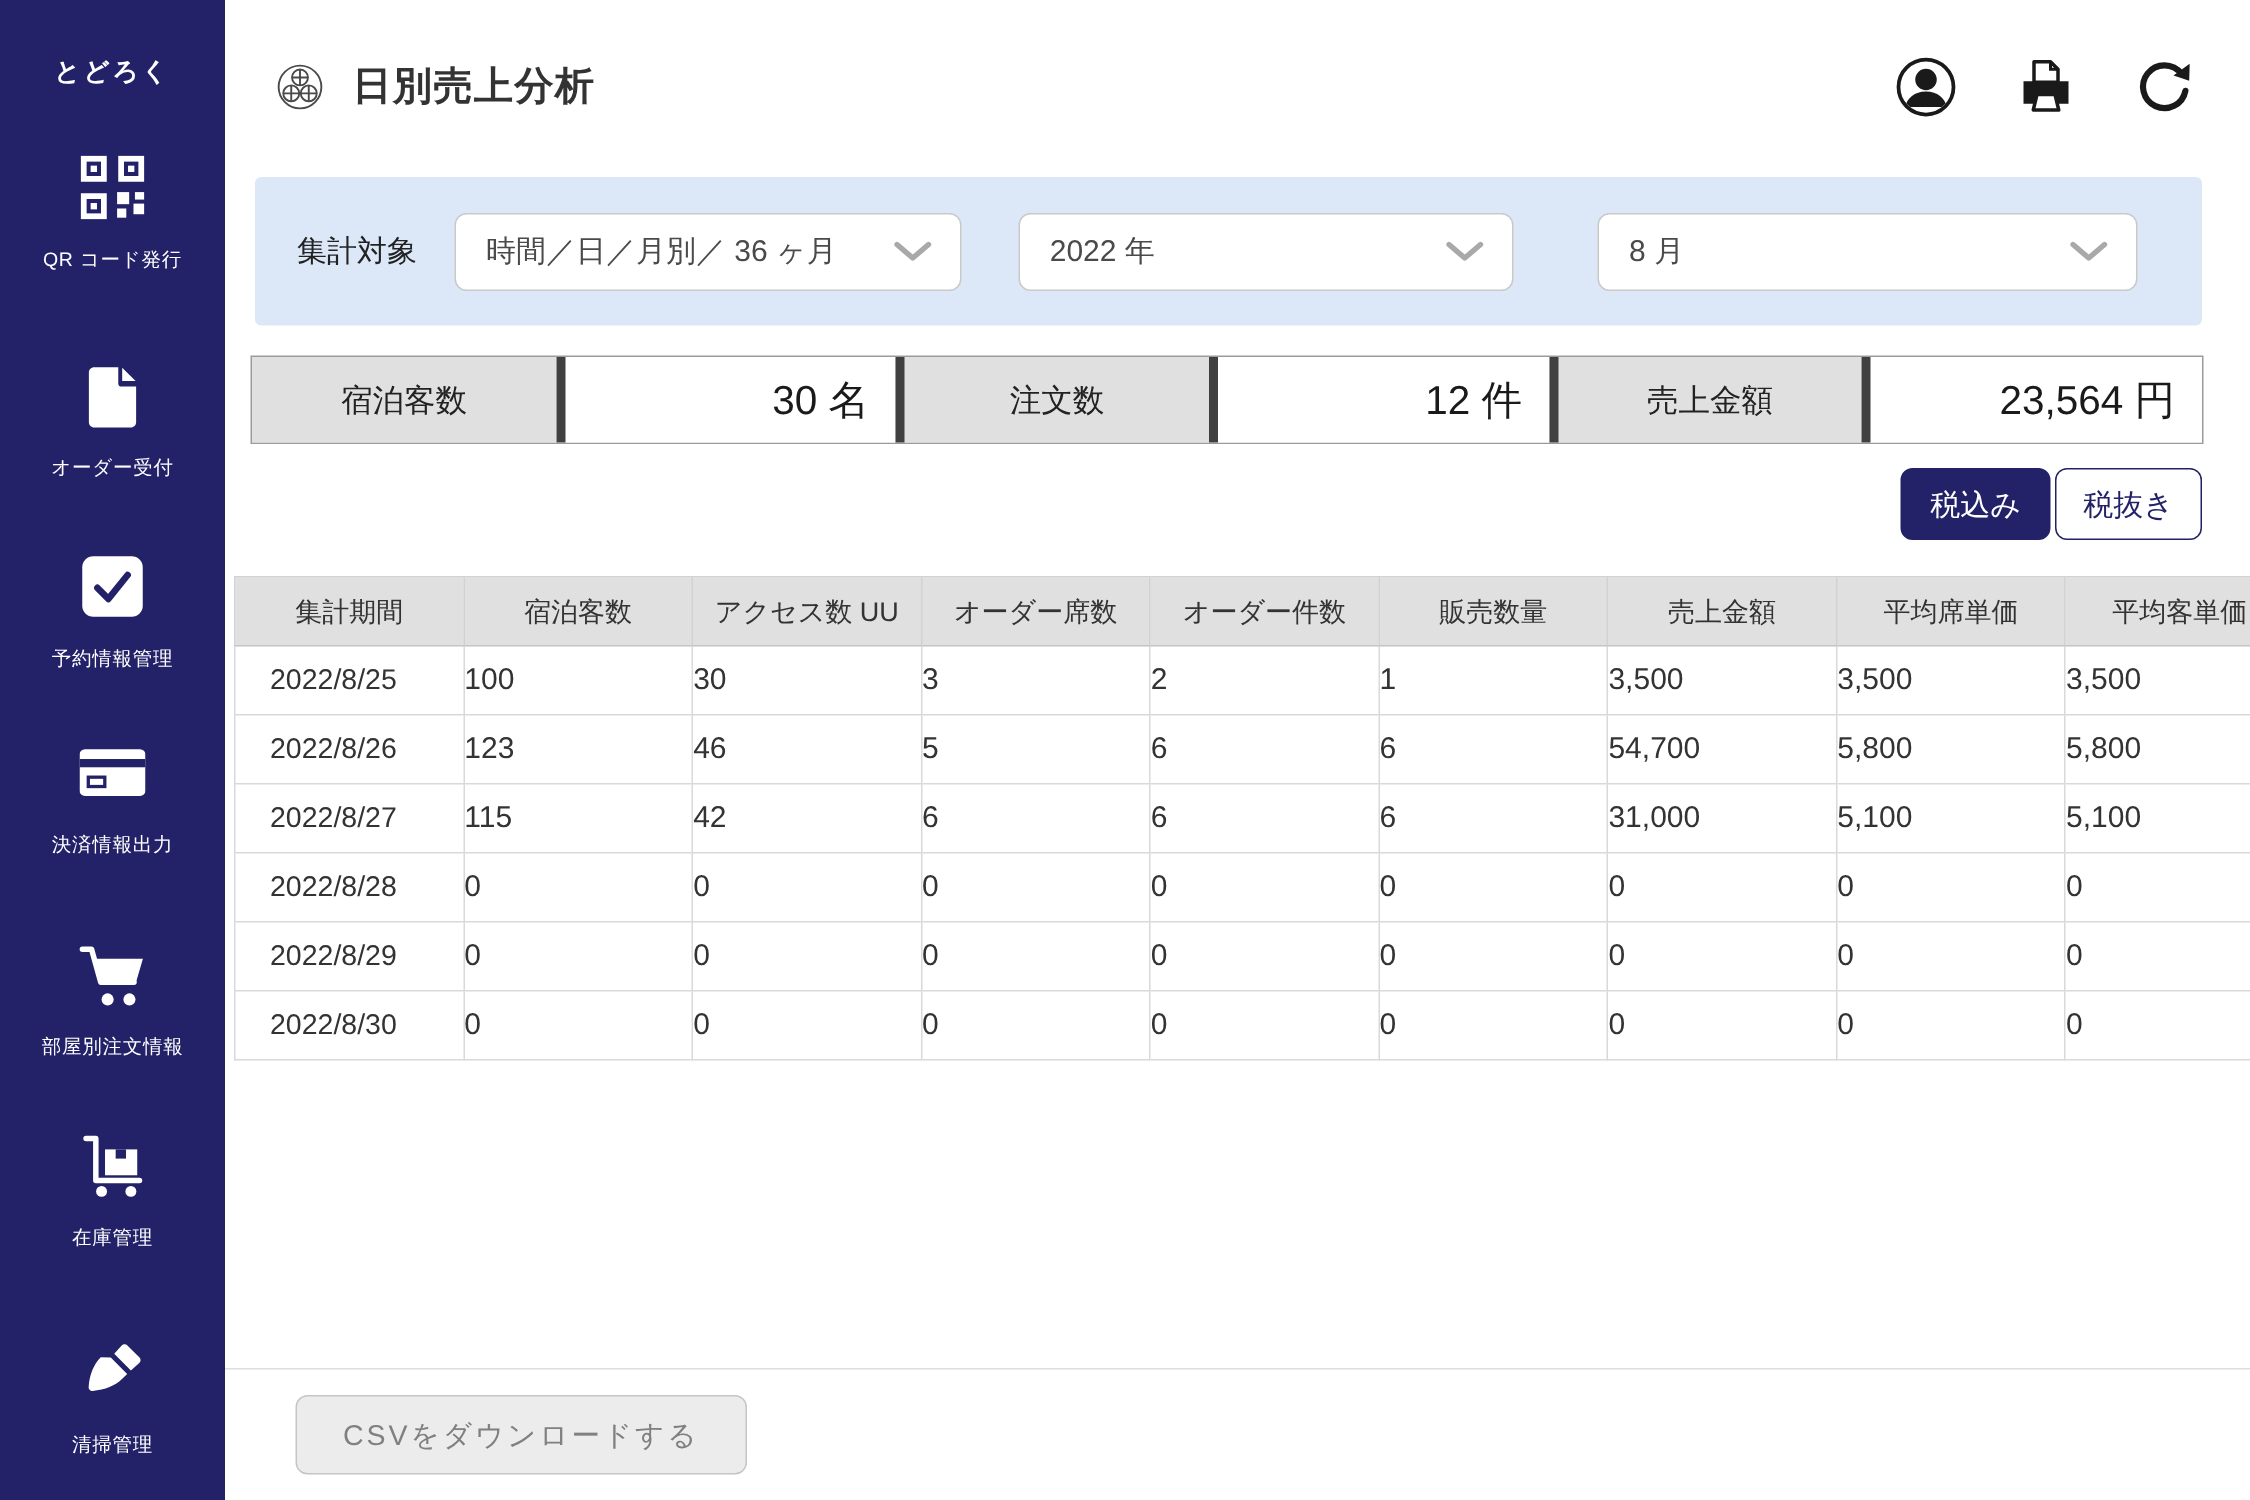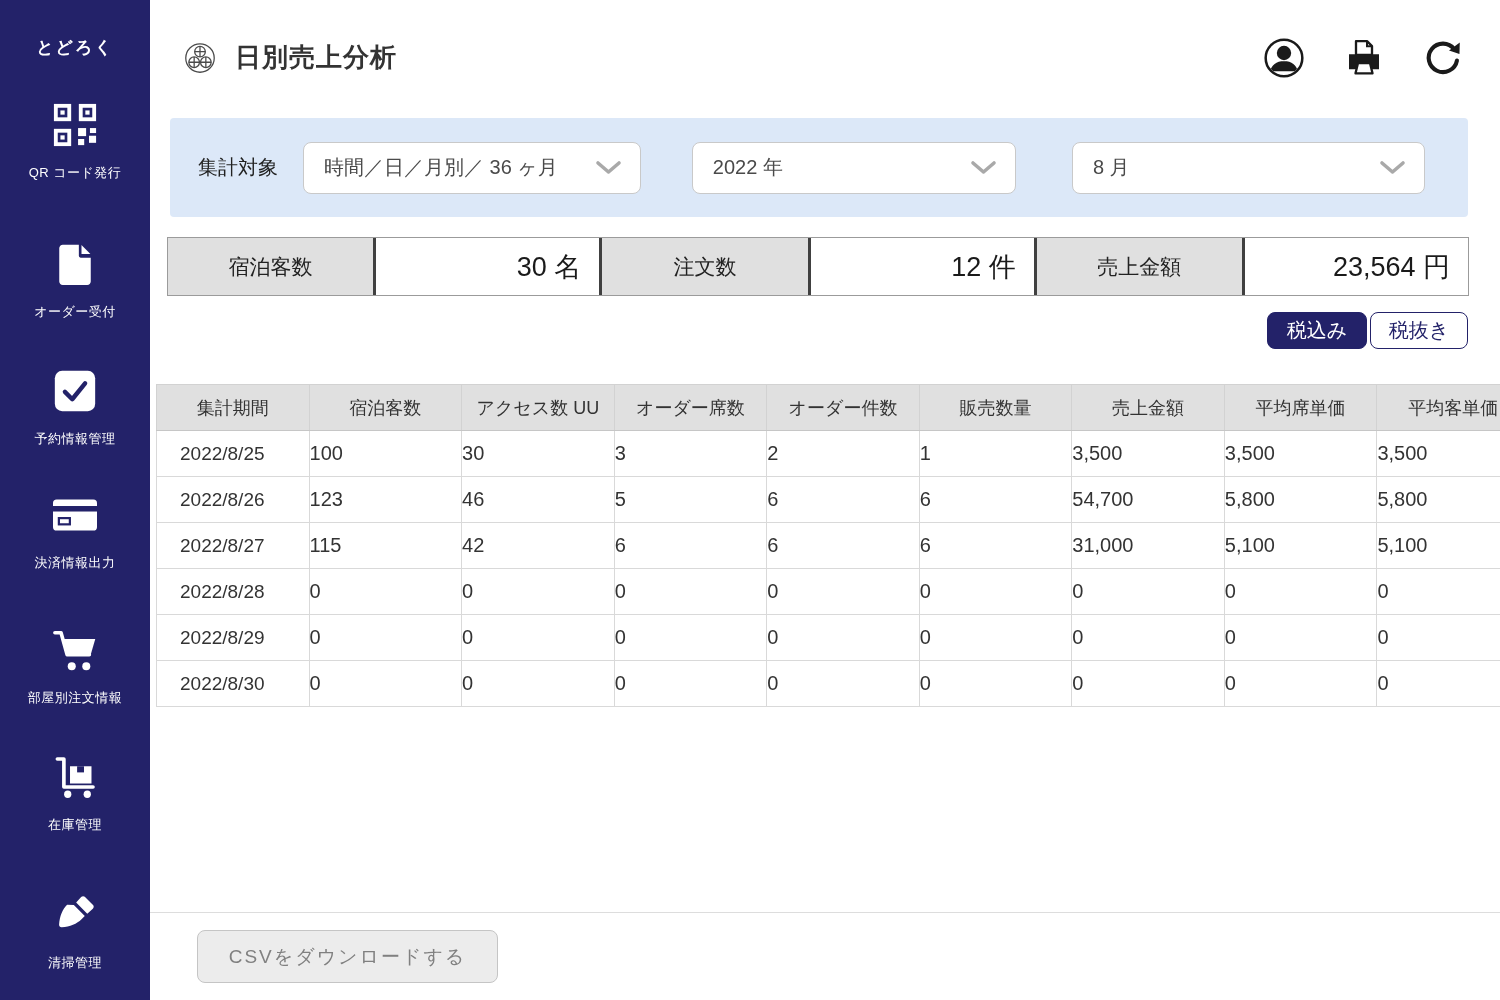--- a/index.html
+++ b/index.html
@@ -27,34 +27,34 @@
   .page-title{margin-left:18px;font-size:26px;color:#333;letter-spacing:1px;}
   .header-actions{margin-left:auto;margin-right:38px;display:flex;align-items:center;gap:40px;}
   .header-actions .hicon{display:flex;align-items:center;justify-content:center;cursor:pointer;}
 
   
   .filter-panel{position:absolute;top:118px;left:20px;width:1298px;height:99px;background:var(--filter-bg);border-radius:4px;display:flex;align-items:center;padding:0 43px 0 28px;}
   .filter-label{font-size:20px;font-weight:500;color:#222;margin-right:25px;white-space:nowrap;}
   .dropdown{height:52px;background:#fff;border:1px solid #c9c9c9;border-radius:8px;display:flex;align-items:center;padding:0 18px 0 20px;cursor:pointer;}
   .dropdown .dd-value{font-size:20px;color:#4a4a4a;white-space:nowrap;}
   .dropdown .chev{margin-left:auto;display:flex;}
-  .dd-1{width:353px;margin-right:51px;gap:37px;}
+  .dd-1{width:353px;margin-right:38px;gap:37px;}
   .dd-2{width:353px;margin-right:56px;}
   .dd-3{width:385px;}
 
   
   .summary{position:absolute;top:237px;left:17px;width:1302px;height:59px;display:flex;border:1px solid #9b9b9b;}
-  .summary .cell{flex:1;display:flex;align-items:center;border-left:3px solid #404040;}
+  .summary .cell{flex:1;display:flex;align-items:center;border-left:6px solid #404040;}
   .summary .cell:first-child{border-left:none;}
   .summary .s-label{background:var(--cell-gray);justify-content:center;font-size:21px;color:#222;}
   .summary .s-value{background:#fff;justify-content:flex-end;padding-right:18px;font-size:27px;color:#1a1a1a;}
 
   
   .toggle-row{position:absolute;top:312px;right:32px;display:flex;}
-  .tax-btn{height:37px;border-radius:8px;display:flex;align-items:center;justify-content:center;font-size:20px;cursor:pointer;}
+  .tax-btn{height:48px;border-radius:8px;display:flex;align-items:center;justify-content:center;font-size:20px;cursor:pointer;}
   .tax-on{width:100px;background:var(--navy);color:#fff;border:1px solid var(--navy);}
   .tax-off{width:98px;background:#fff;color:var(--navy);border:1.5px solid var(--navy);margin-left:3px;}
 
   
   .data-table{position:absolute;top:384px;left:6px;width:1374px;border-collapse:collapse;table-layout:fixed;border:1px solid #c6c6c6;}
   .data-table th{background:var(--cell-gray);height:46px;font-size:18px;font-weight:500;color:#333;border:1px solid #d2d2d2;border-bottom:1px solid #c6c6c6;text-align:center;}
   .data-table td{height:46px;font-size:20px;color:#333;border:1px solid #d9d9d9;border-top:1px solid #c9c9c9;text-align:left;padding-right:24px;background:#fff;}
   .data-table td.left{text-align:left;padding-left:23px;padding-right:0;font-size:19px;}
 
   

